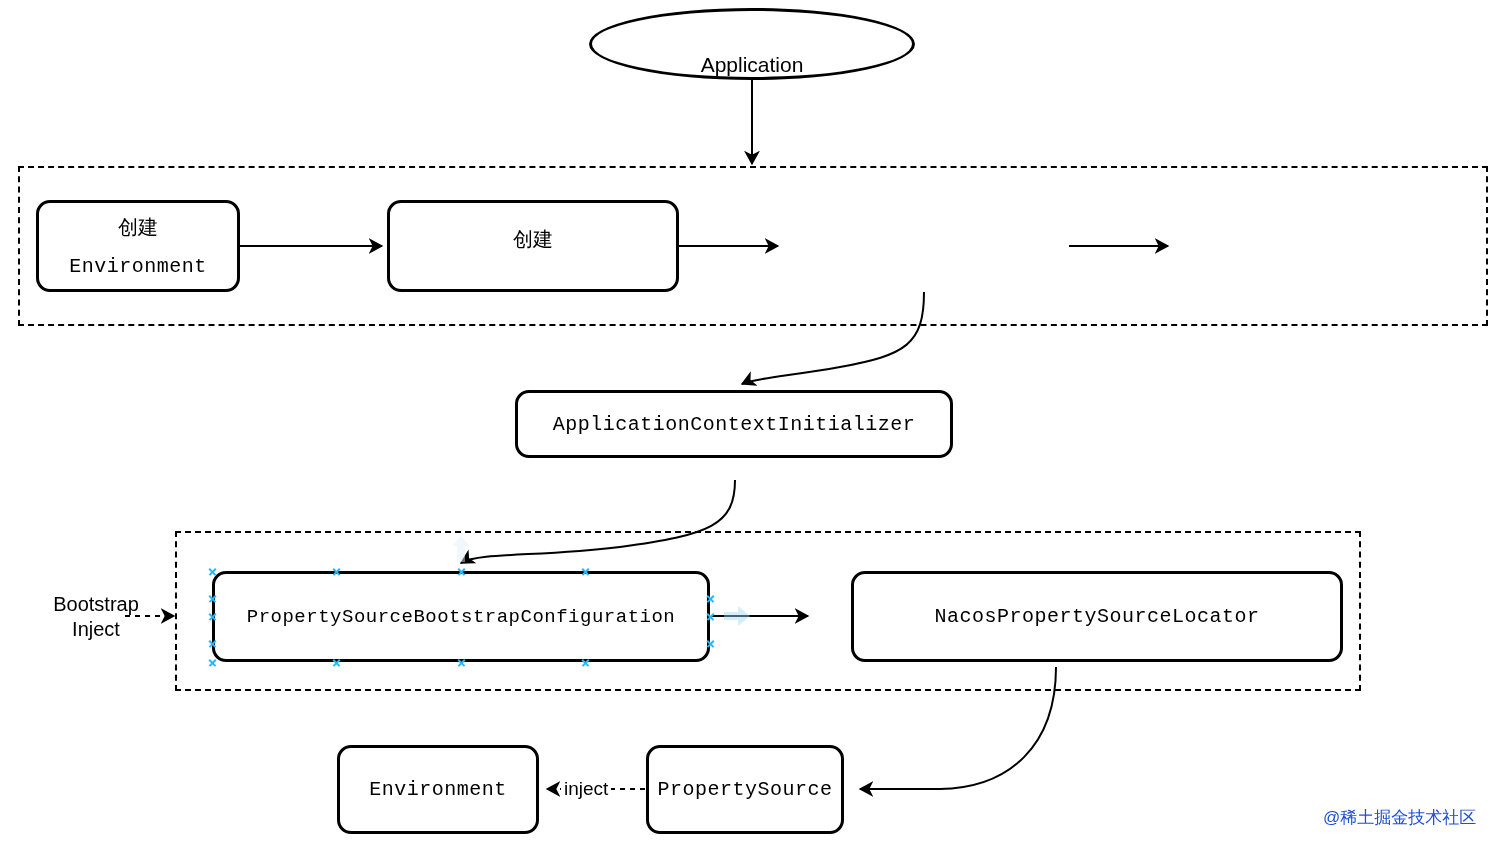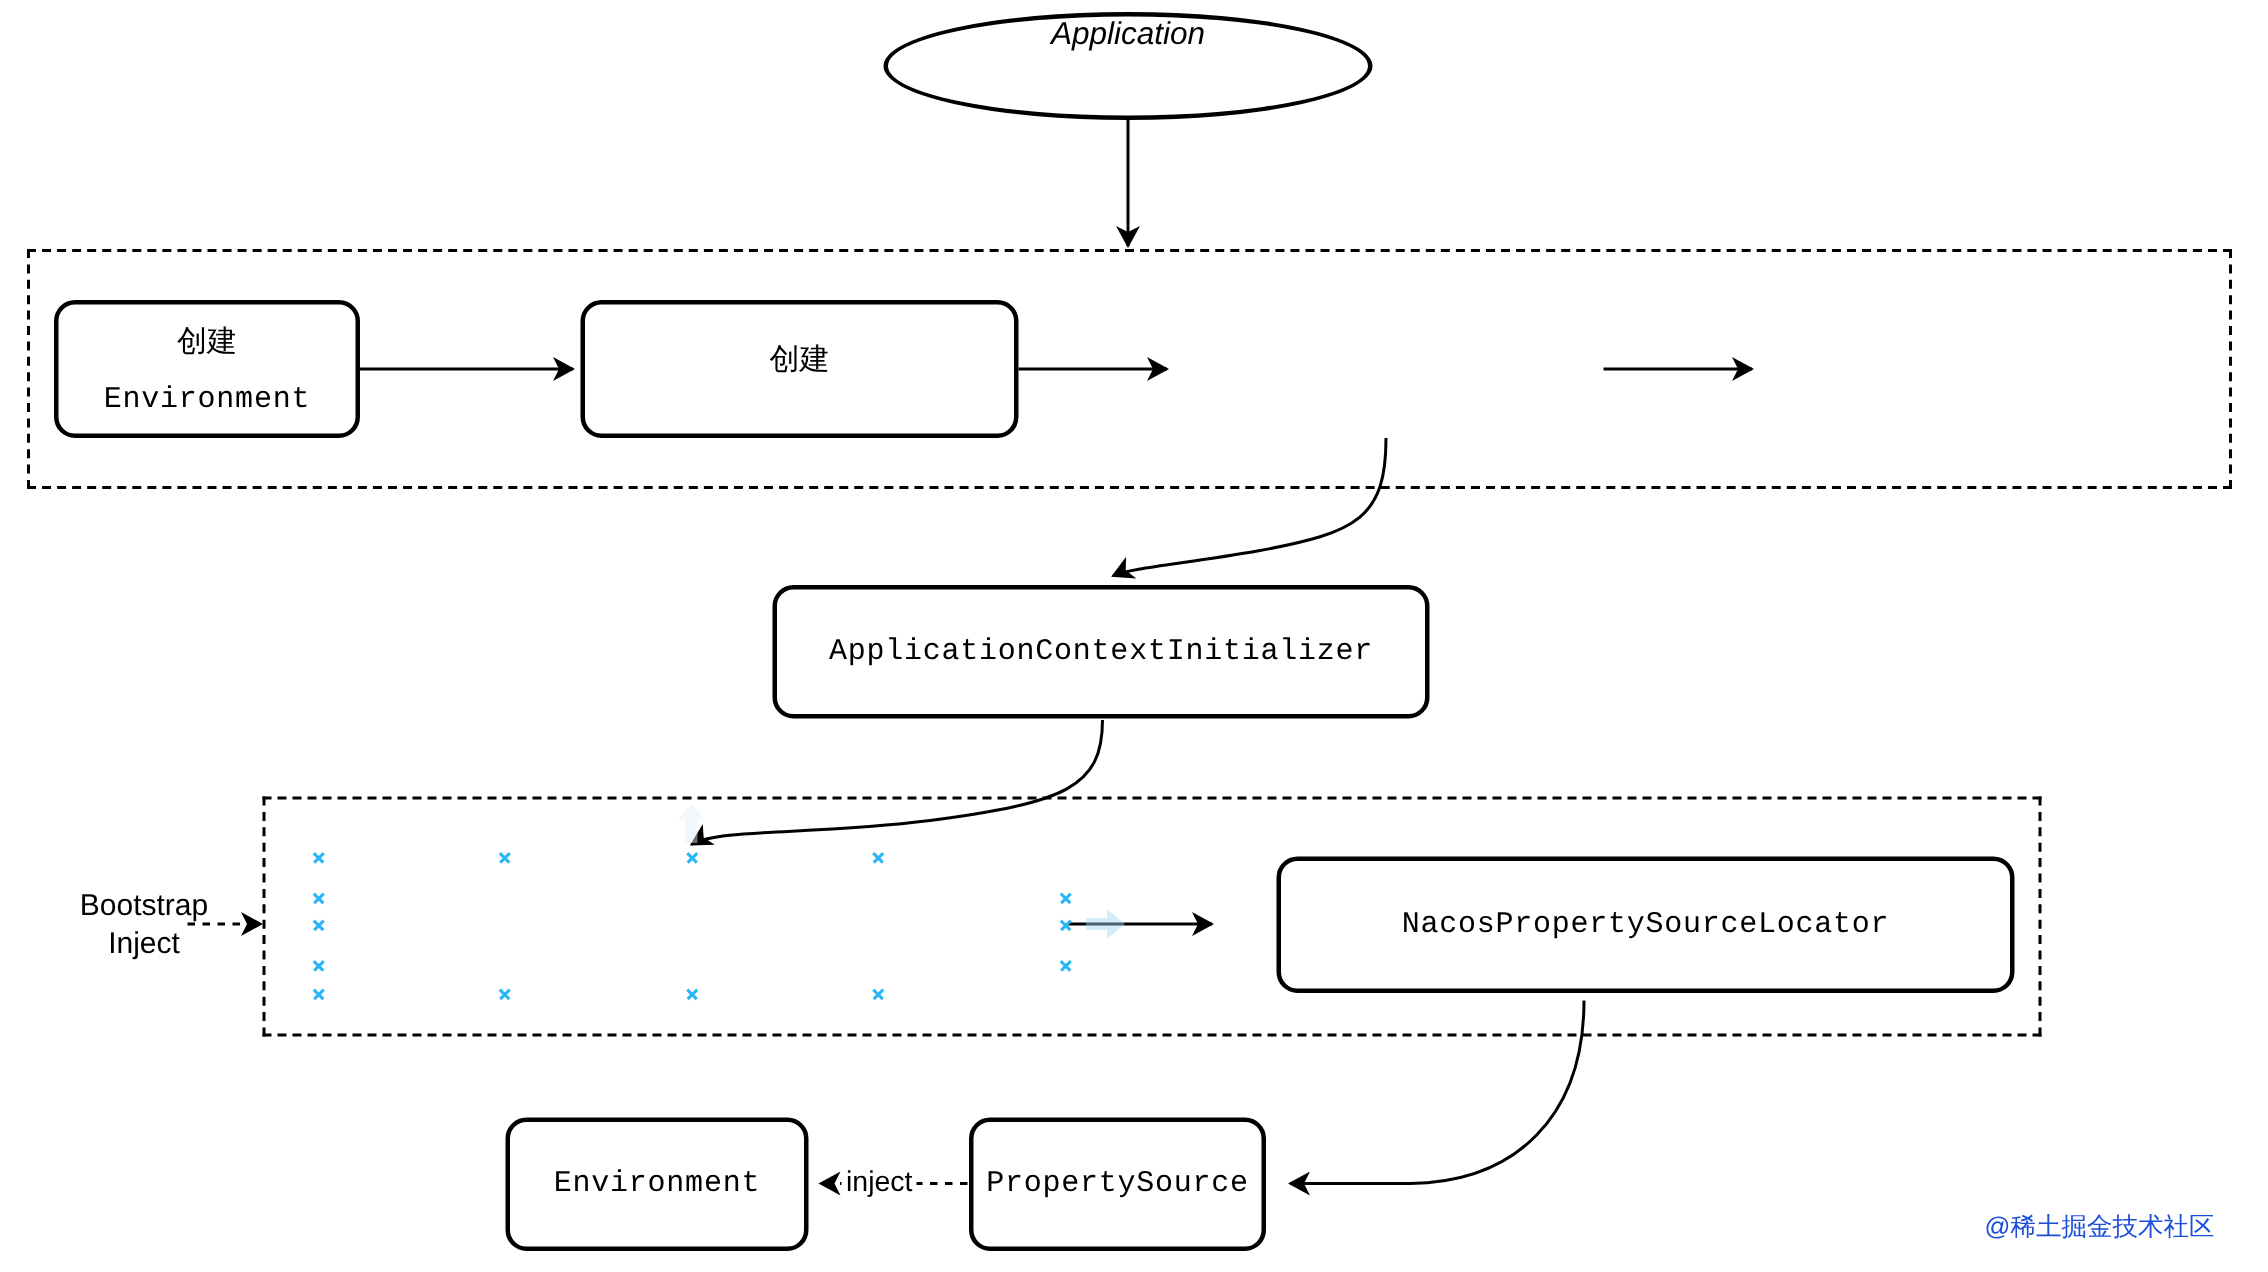--- a/index.html
+++ b/index.html
@@ -49,24 +49,23 @@
   .node .line-mono.small { font-size: 19px; }
   .two-line .line-cjk { margin-bottom: 14px; }
 
   .ellipse-node {
     position: absolute;
     box-sizing: border-box;
     background: #ffffff;
     border: 3px solid #000000;
     border-radius: 50%;
     display: flex;
-    align-items: flex-start;
+    align-items: flex-end;
     justify-content: center;
     z-index: 5;
-    font-style: italic;
   }
   .ellipse-node .ell-label {
     font-family: "Liberation Sans", "DejaVu Sans", sans-serif;
     font-size: 21px;
     color: #000;
   }
 
   .group-box {
     position: absolute;
     box-sizing: border-box;
@@ -178,24 +177,27 @@
     <span class="line-cjk">创建</span>
     <span class="line-mono">Environment</span>
   </div>
 
   <div class="node two-line" style="left:387px; top:200px; width:292px; height:92px;">
     <span class="line-cjk">创建</span>
   </div>
 
 
 
-  <div class="node" style="left:515px; top:390px; width:438px; height:89px;">
+  <div class="node" style="left:515px; top:390px; width:438px; height:68px;">
     <span class="line-mono">ApplicationContextInitializer</span>
   </div>
 
+  <div class="node" style="left:212px; top:571px; width:498px; height:91px;">
+    <span class="line-mono small">PropertySourceBootstrapConfiguration</span>
+  </div>
 
   <div class="node" style="left:811px; top:571px; width:492px; height:91px;margin-left:40px;">
     <span class="line-mono">NacosPropertySourceLocator</span>
   </div>
 
   <div class="node" style="left:337px; top:745px; width:202px; height:89px;">
     <span class="line-mono">Environment</span>
   </div>
 
   <div class="node" style="left:646px; top:745px; width:198px; height:89px;">

